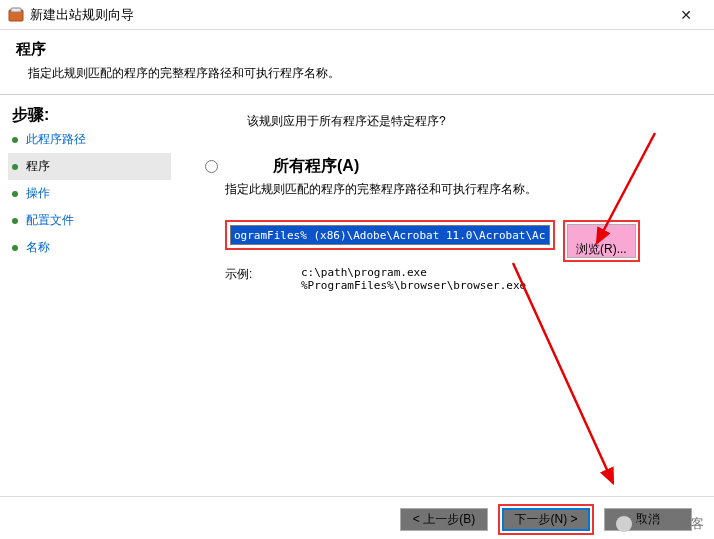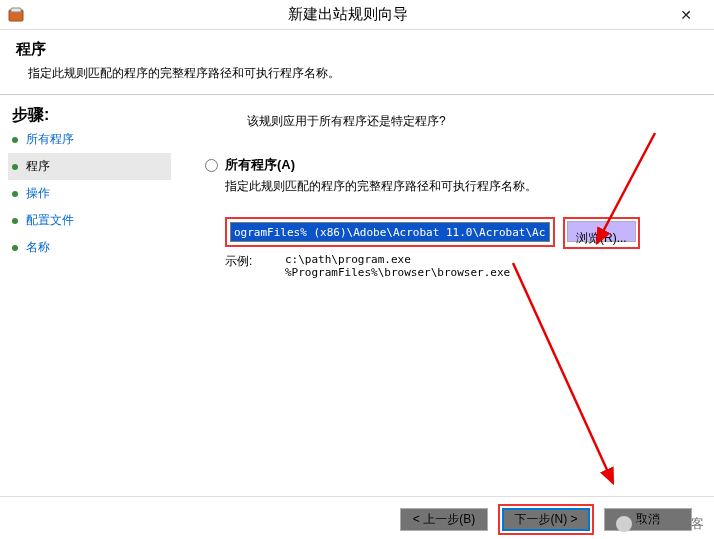--- a/index.html
+++ b/index.html
@@ -18,21 +18,21 @@
     display: flex;
     align-items: center;
     padding: 0 8px;
     border-bottom: 1px solid #ddd;
   }
   .titlebar .icon {
     width: 16px; height: 16px;
     margin-right: 6px;
     display: inline-flex; align-items: center; justify-content: center;
   }
-  .titlebar .title { flex: 1; font-size: 15px; text-align: center; }
+  .titlebar .title { flex: 1; font-size: 13px; }
   .close {
     width: 40px; height: 28px;
     display: flex; align-items: center; justify-content: center;
     font-size: 14px; color: #222;
     cursor: pointer;
   }
   .header {
     padding: 10px 16px 12px 16px;
   }
   .header h1 { font-size: 15px; font-weight: bold; margin-bottom: 6px; }
@@ -66,21 +66,21 @@
     position: relative;
   }
   .question { margin-bottom: 26px; font-size: 12px; margin-left: 42px; }
   .radio-row {
     display: flex; align-items: center;
     margin-bottom: 4px;
   }
   .radio-row input[type=radio] {
     margin-right: 7px; width: 13px; height: 13px;
   }
-  .radio-row label { font-size: 13px; }
+  .radio-row label { font-size: 16px; margin-left: 48px; }
   .radio-row label b { font-weight: bold; }
   .desc {
     font-size: 12px;
     margin-left: 20px;
     margin-bottom: 22px;
   }
   .path-area {
     margin-left: 20px;
     display: flex;
     align-items: flex-start;
@@ -102,30 +102,31 @@
     padding: 1px 3px;
     outline: none;
   }
   .browse-box {
     border: 2px solid #e33;
     padding: 2px;
     display: inline-block;
   }
   .browse-btn {
     height: 21px;
-    padding: 8px 8px;
-    font-size: 12px;
-    background: #c4b5fd;
+    padding: 16px 8px;
+    font-size: 12px;
+    background: #f9a8d4;
     border: 1px solid #adadad;
     cursor: pointer;
   }
   .example-label {
     margin-left: 20px; margin-top: 4px;
     font-size: 12px;
     display: flex;
+    gap: 16px;
   }
   .example-label .lbl { width: 60px; }
   .example-label .paths {
     font-family: Consolas, monospace;
     font-size: 11px;
     white-space: pre;
   }
   .footer {
     height: 46px;
     display: flex;
@@ -190,21 +191,21 @@
   <h1>程序</h1>
   <p>指定此规则匹配的程序的完整程序路径和可执行程序名称。</p>
 </div>
 <hr class="divider">
 
 <div class="content">
   <div class="sidebar">
     <div class="steps-label">步骤:</div>
     <div class="step-item link">
       <span class="bullet"></span>
-      <span>所有程序</span>
+      <span>此程序路径</span>
     </div>
     <div class="step-item active">
       <span class="bullet"></span>
       <span>程序</span>
     </div>
     <div class="step-item link">
       <span class="bullet"></span>
       <span>操作</span>
     </div>
     <div class="step-item link">

